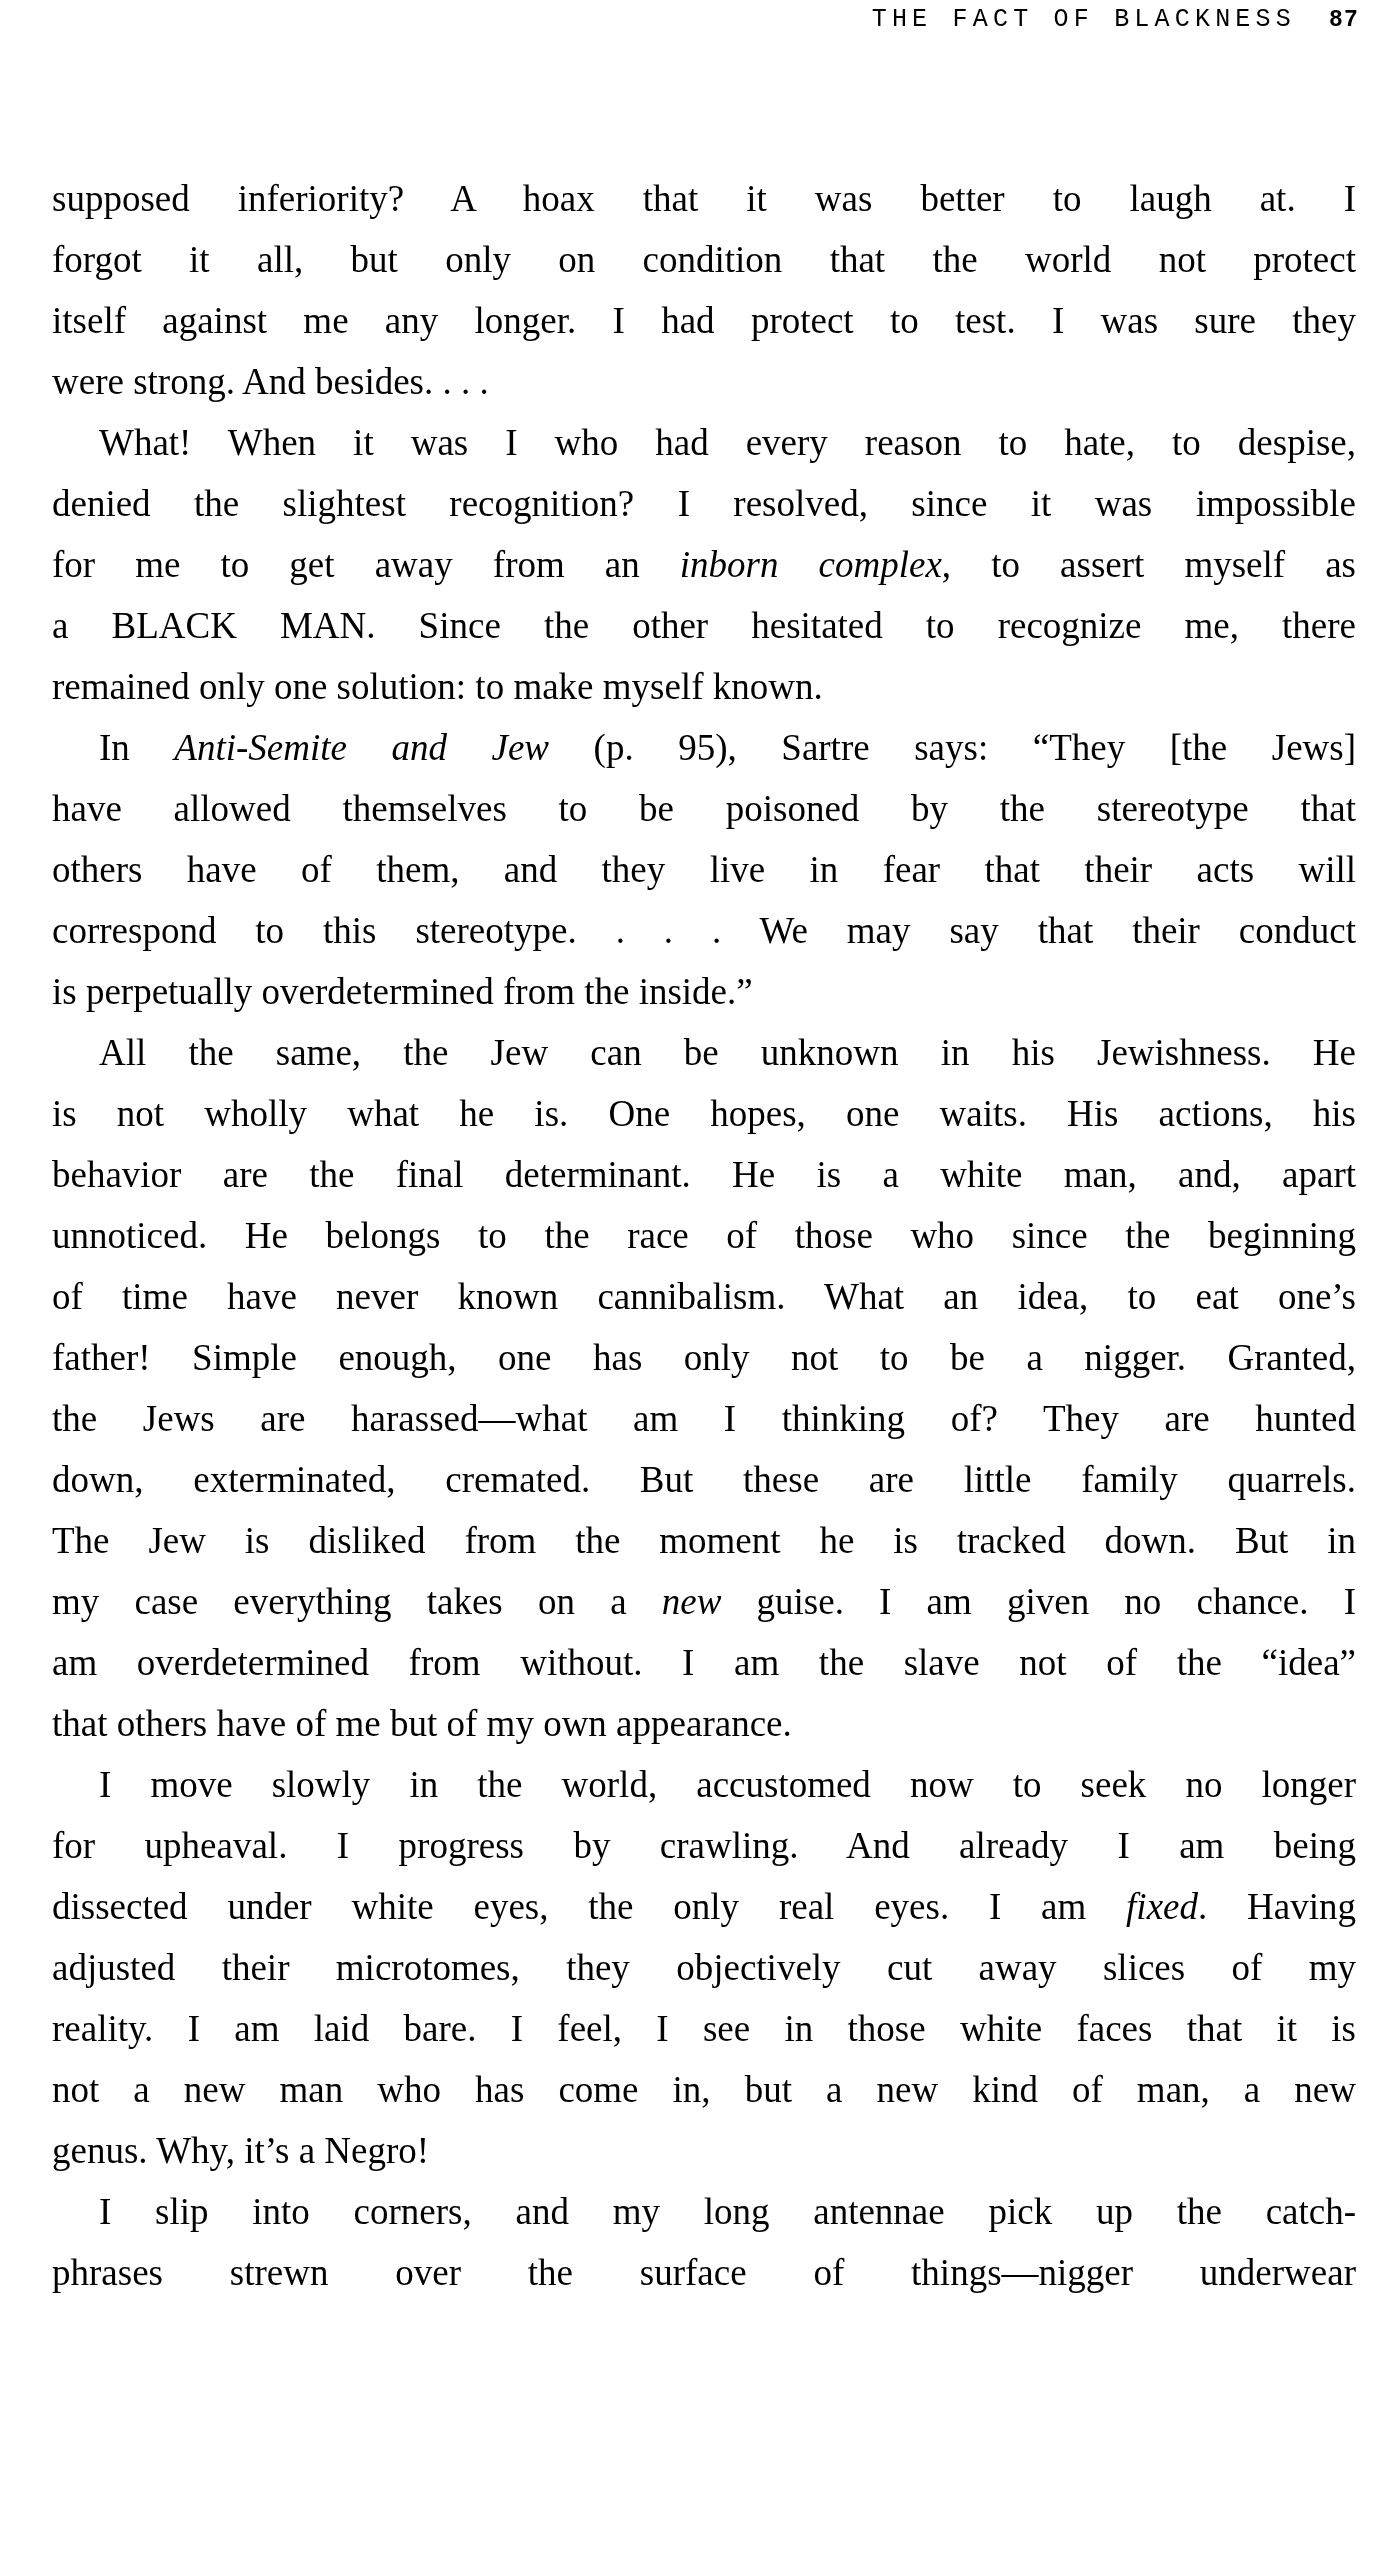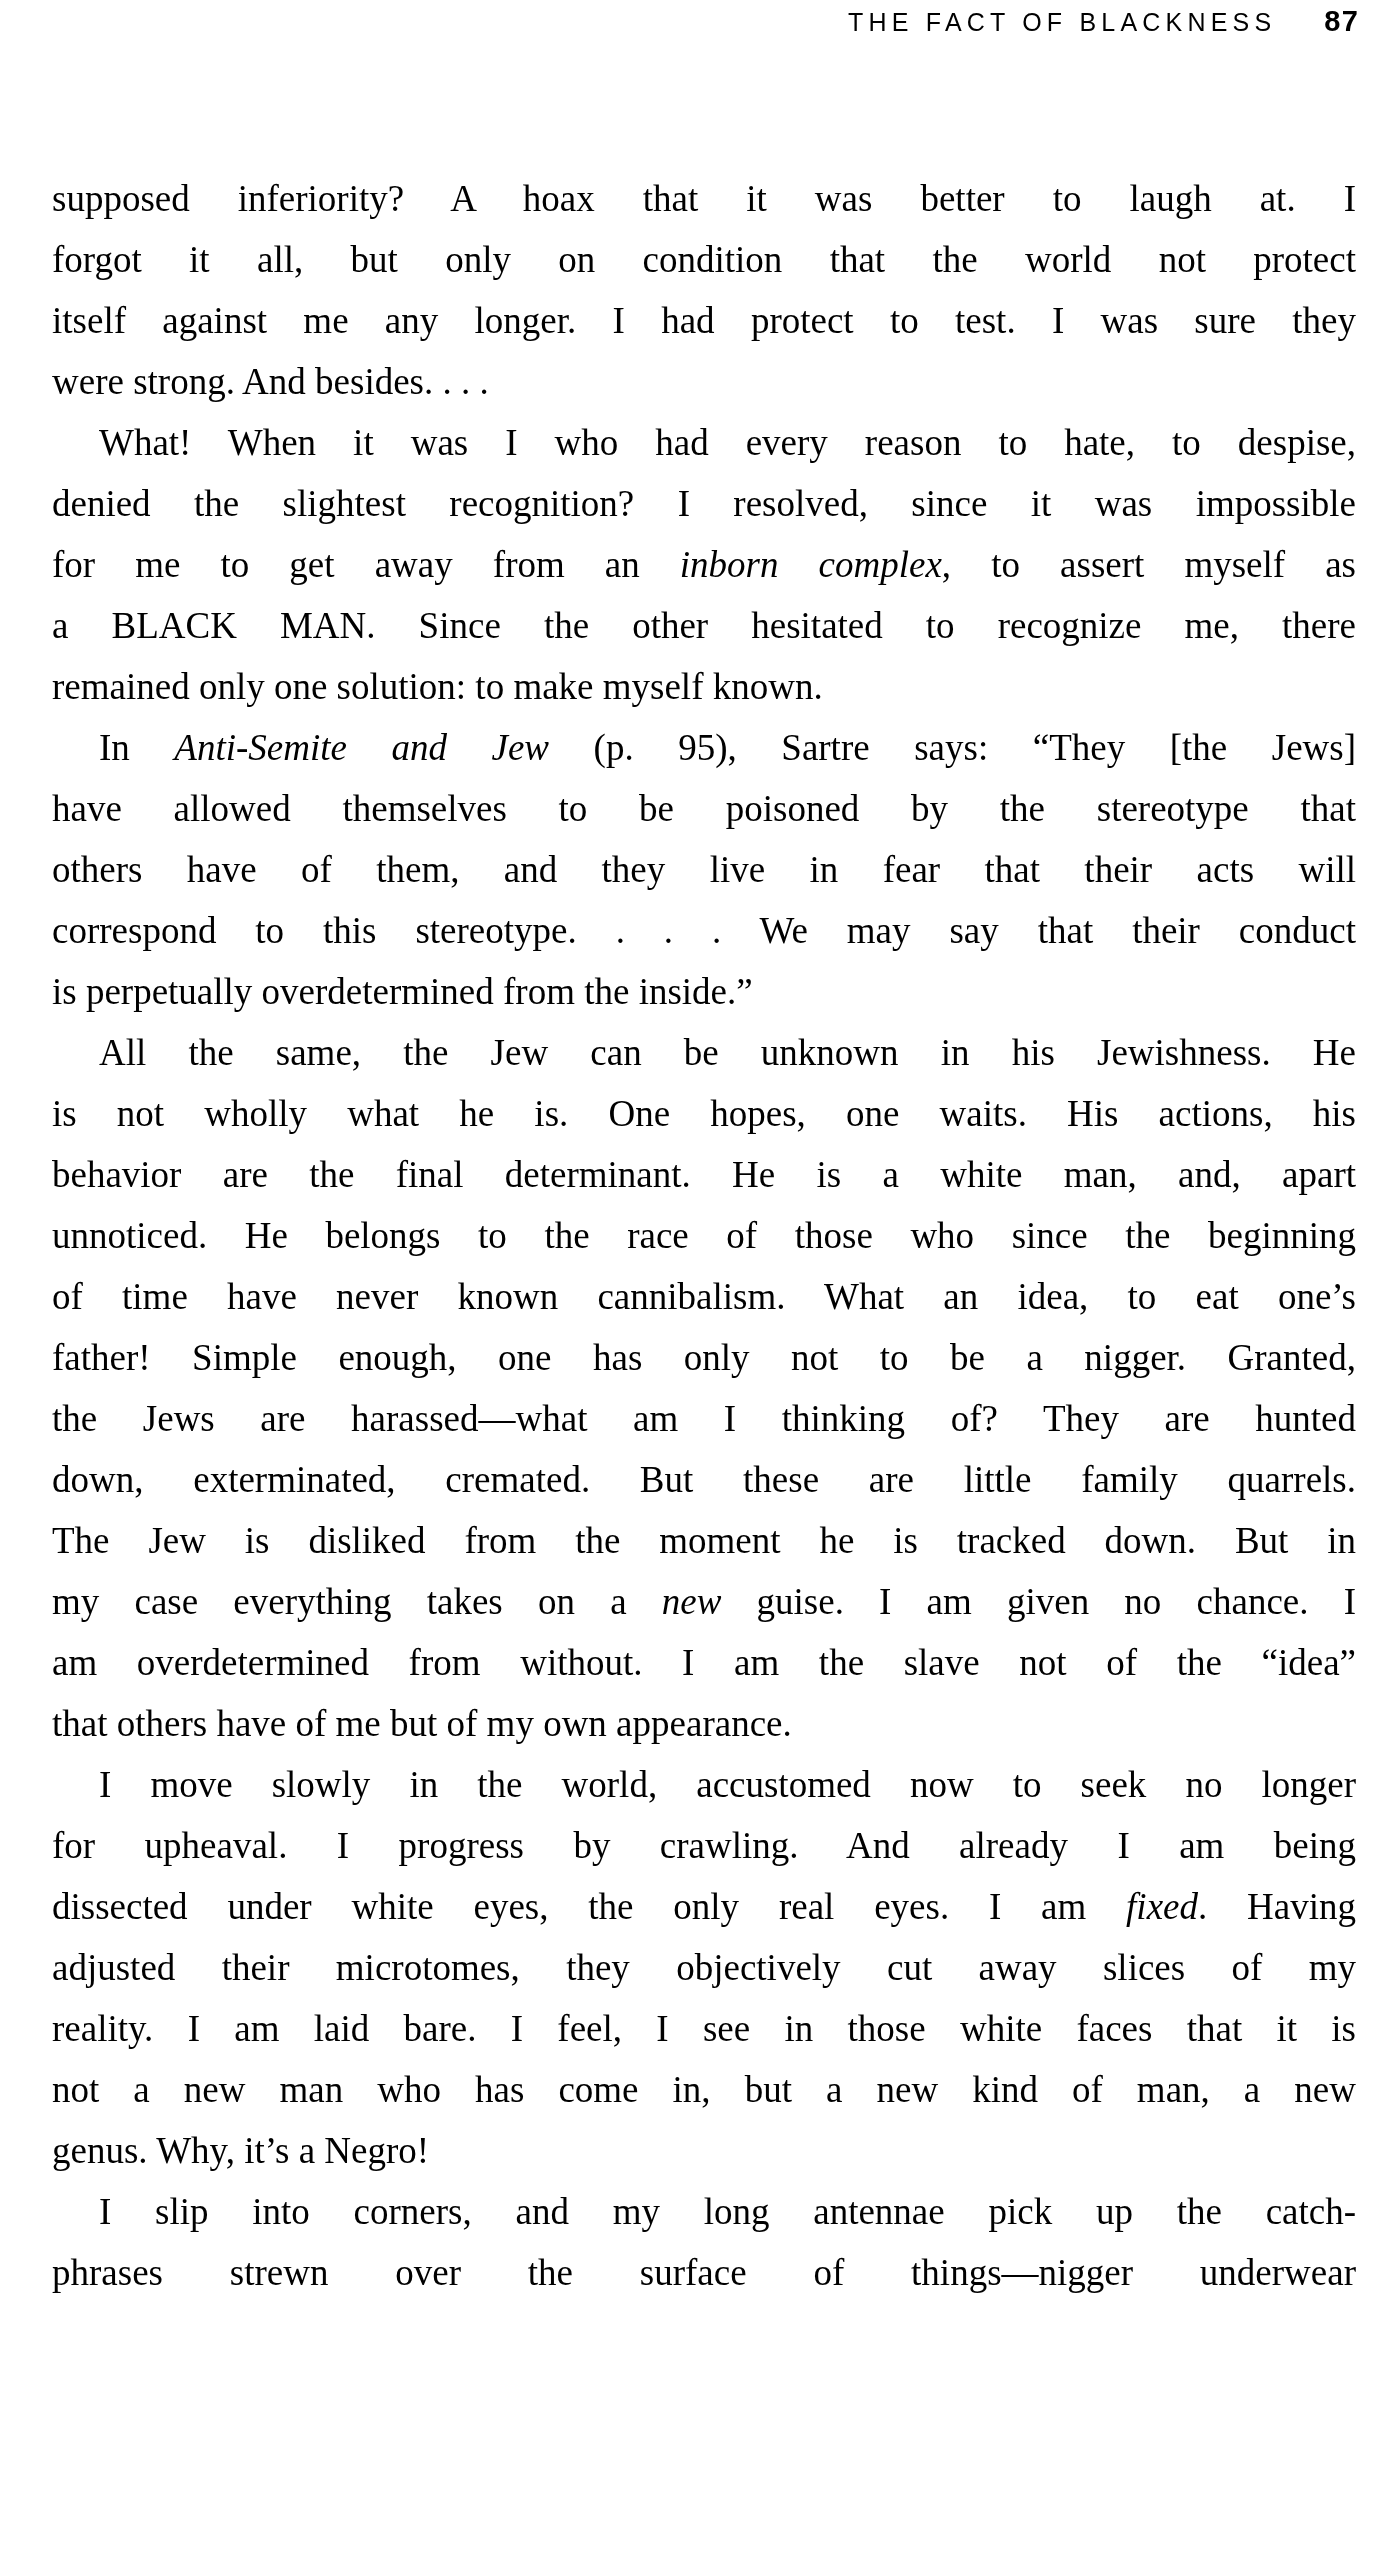--- a/index.html
+++ b/index.html
@@ -15,32 +15,32 @@
     overflow: hidden;
   }
   .running-head {
     position: absolute;
     top: 4.6px;
     left: 0;
     right: 30px;
     display: flex;
     justify-content: flex-end;
     align-items: baseline;
-    gap: 48px;
-    font-family: Liberation Sans, sans-serif;
+    gap: 33px;
+    font-family: Liberation Mono, monospace;
     color: #000000;
   }
   .running-head .title {
     font-size: 25px;
     font-weight: 400;
     letter-spacing: 5.2px;
     white-space: nowrap;
   }
   .running-head .folio {
-    font-size: 29px;
+    font-size: 23px;
     font-weight: 700;
     letter-spacing: 1.2px;
   }
   .body-text {
     position: absolute;
     left: 52px;
     top: 168px;
     width: 1304px;
     font-family: "Liberation Serif", serif;
     font-size: 37px;

